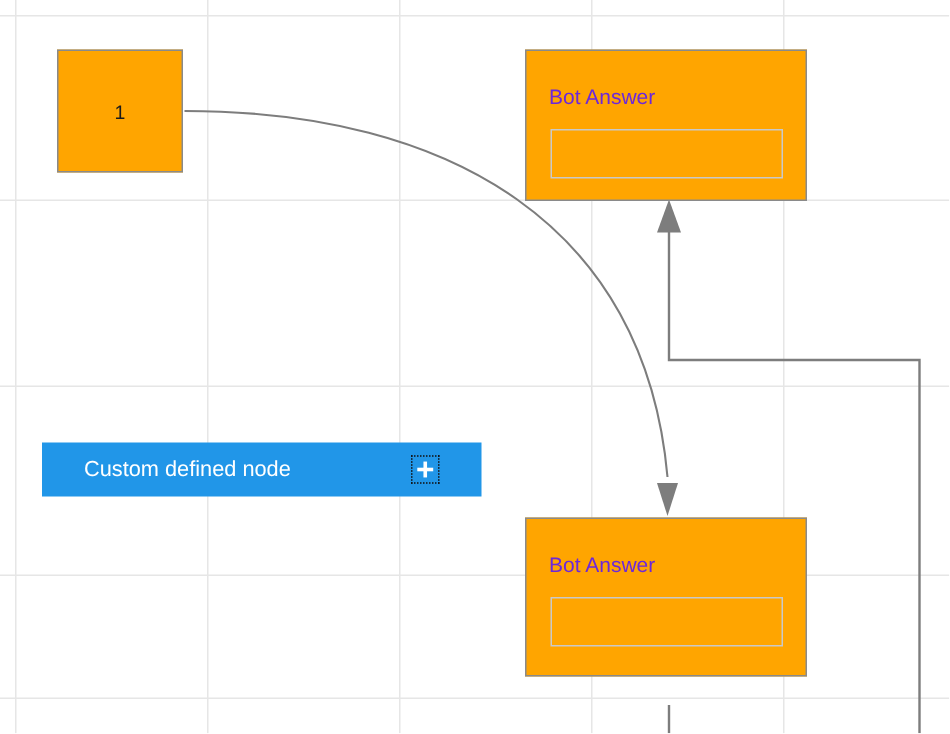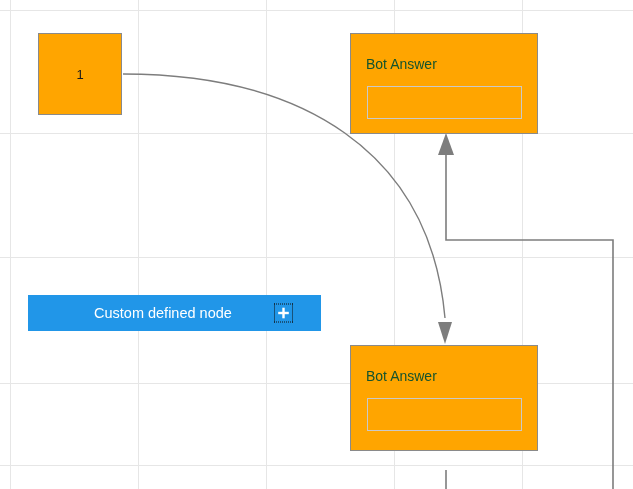--- a/index.html
+++ b/index.html
@@ -60,41 +60,40 @@
   }
   .node-simple .node-num {
     font-size: 13px;
     color: #1a1a1a;
   }
   .node-title {
     position: absolute;
     left: 15px;
     top: 22px;
     font-size: 14px;
-    color: #14532d;
+    color: #6d28d9;
     white-space: nowrap;
   }
   .node-slot {
     position: absolute;
     box-sizing: border-box;
     left: 16px;
     right: 15px;
     top: 52px;
     height: 33px;
     border: 1px solid #c9c9c9;
     background: transparent;
   }
   
   .custom-node {
     position: absolute;
     box-sizing: border-box;
     background: #2196e8;
     display: flex;
     align-items: center;
-    padding-left: 38px;
   }
   .custom-node-label {
     color: #ffffff;
     font-size: 14.5px;
     margin-left: 28px;
     white-space: nowrap;
   }
   .add-handle {
     position: absolute;
     right: 28px;

